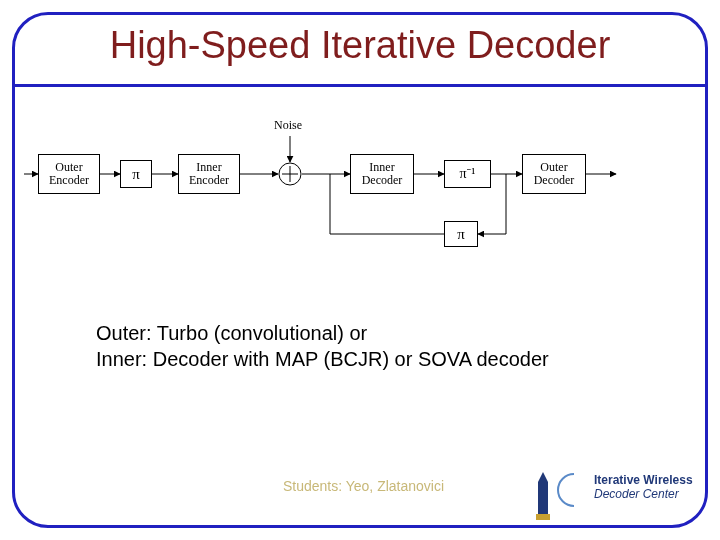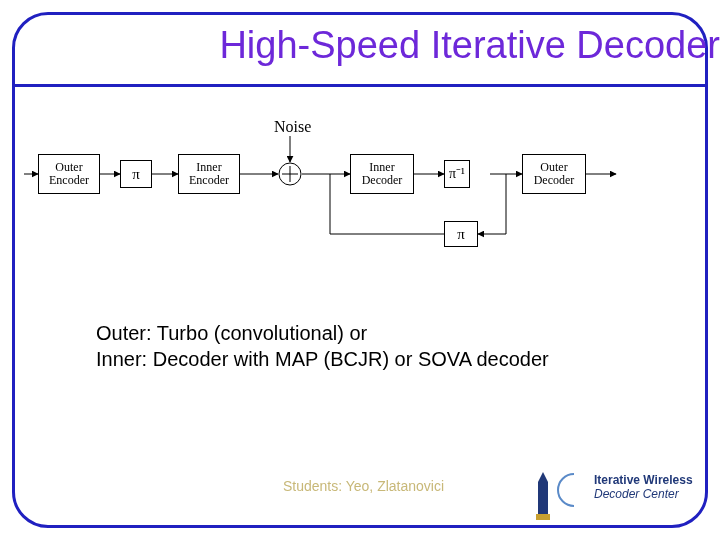--- a/index.html
+++ b/index.html
@@ -18,23 +18,23 @@
     right: 12px;
     bottom: 12px;
     border: 3px solid #2020c0;
     border-radius: 36px;
   }
   .title {
     position: absolute;
     top: 24px;
     left: 0;
     right: 0;
-    text-align: right;
+    text-align: center;
     font-size: 38px;
-    color: #6d28d9;
+    color: #7f1d1d;
   }
   .title-underline {
     position: absolute;
     top: 84px;
     left: 14px;
     right: 14px;
     height: 3px;
     background: #2020c0;
   }
   .diagram {
@@ -52,21 +52,21 @@
     align-items: center;
     justify-content: center;
     text-align: center;
     font-size: 12px;
     line-height: 1.1;
     padding: 2px;
     font-family: "Times New Roman", serif;
   }
   .noise-label {
     position: absolute;
-    font-size: 16px;
+    font-size: 12px;
     font-family: "Times New Roman", serif;
   }
   .desc {
     position: absolute;
     left: 56px;
     top: 320px;
     font-size: 20px;
     color: #000;
     line-height: 1.3;
     margin-left: 40px;
@@ -155,21 +155,21 @@
 
   <div class="noise-label" style="left:250px; top:2px">Noise</div>
 
   <div class="blk" style="left:14px; top:38px; width:62px; height:40px; white-space:pre-line">Outer
 Encoder</div>
   <div class="blk" style="left:96px; top:44px; width:32px; height:28px; font-size:15px">π</div>
   <div class="blk" style="left:154px; top:38px; width:62px; height:40px; white-space:pre-line">Inner
 Encoder</div>
   <div class="blk" style="left:326px; top:38px; width:64px; height:40px; white-space:pre-line">Inner
 Decoder</div>
-  <div class="blk" style="left:420px; top:44px; width:26px; height:28px; font-size:14px">π⁻¹</div>
+  <div class="blk" style="left:420px; top:44px; width:47px; height:28px; font-size:14px">π⁻¹</div>
   <div class="blk" style="left:498px; top:38px; width:64px; height:40px; white-space:pre-line">Outer
 Decoder</div>
   <div class="blk" style="left:420px; top:105px; width:34px; height:26px; font-size:15px">π</div>
 </div>
 
 <div class="desc">
   <div>Outer: Turbo (convolutional) or</div>
   <div>Inner: Decoder with MAP (BCJR) or SOVA decoder</div>
 </div>
 

